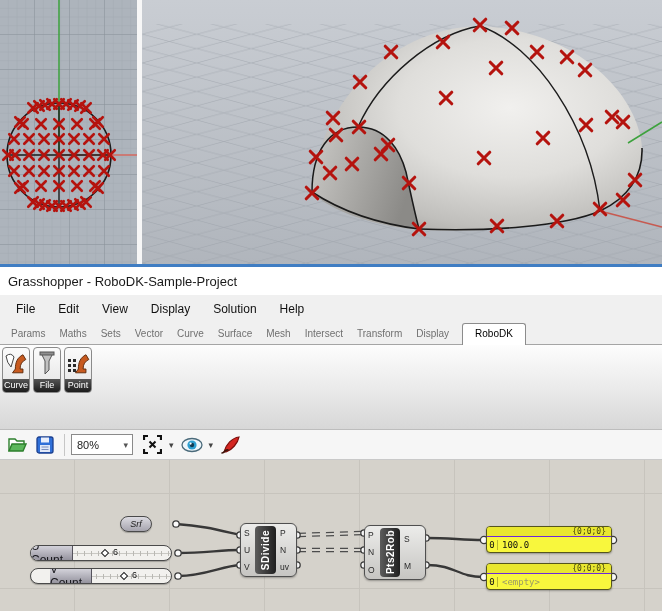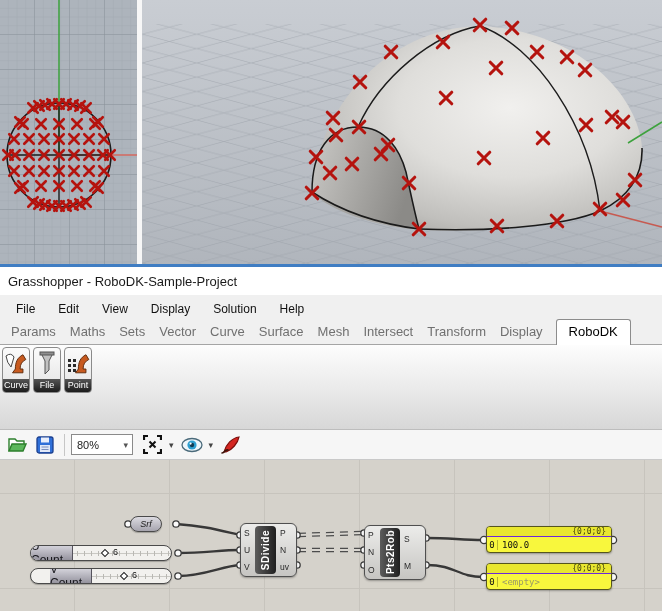--- a/index.html
+++ b/index.html
@@ -13,21 +13,21 @@
   .viewport svg { display:block; }
 
   
   .titlebar { left:0; top:267px; width:662px; height:28px; background:#ffffff; display:flex; align-items:center; }
   .titlebar .title { font-size:13px; color:#1a1a1a; padding-left:8px; }
 
   .menubar { left:0; top:295px; width:662px; height:27px; background:#f0f0f0; display:flex; align-items:center; padding-left:6px; }
   .menu-item { font-size:12px; color:#111; padding:4px 10px; margin-right:3px; cursor:default; }
 
   .tabbar { left:0; top:322px; width:662px; height:23px; background:#f0f0f0; border-bottom:1px solid #a5a5a5; display:flex; align-items:flex-end; padding-left:4px; }
-  .tab { font-size:13px; color:#707070; padding:4px 7px 5px 7px; white-space:nowrap; }
+  .tab { font-size:10px; color:#707070; padding:4px 7px 5px 7px; white-space:nowrap; }
   .tab.active { background:#ffffff; color:#000; border:1px solid #8c8c8c; border-bottom:none; border-radius:3px 3px 0 0; margin-left:6px; padding:4px 12px 6px 12px; position:relative; top:1px; }
 
   .ribbon { left:0; top:345px; width:662px; height:85px; background:linear-gradient(#fdfdfd,#e9e9e9 55%,#d7d7d7); border-bottom:1px solid #bdbdbd; }
   .rbtn { position:absolute; top:2px; width:28px; height:46px; border:1px solid #8a8a8a; border-radius:4px; background:linear-gradient(#fbfbfb,#e3e3e3); display:flex; flex-direction:column; align-items:center; }
   .rbtn .ric { flex:1; width:100%; display:flex; align-items:center; justify-content:center; }
   .rbtn .rlabel { width:100%; font-size:9px; color:#fff; text-align:center; background:linear-gradient(#555,#1c1c1c); border-radius:0 0 3px 3px; padding:1px 0 2px 0; }
 
   .toolbar { left:0; top:430px; width:662px; height:30px; background:#f6f6f6; border-bottom:1px solid #c9c9c9; display:flex; align-items:center; padding-left:6px; }
   .tico { width:22px; height:22px; margin-right:6px; display:flex; align-items:center; justify-content:center; }
   .tsep { width:1px; height:22px; background:#c6c6c6; margin:0 6px 0 2px; }
@@ -361,21 +361,21 @@
           <circle cx="364" cy="105" r="3.2"></circle>
         <circle cx="426" cy="78" r="3.2"></circle>
           <circle cx="426" cy="105" r="3.2"></circle>
         <circle cx="484" cy="80" r="3.6"></circle>
           <circle cx="613" cy="80" r="3.6"></circle>
         <circle cx="484" cy="117" r="3.6"></circle>
           <circle cx="613" cy="117" r="3.6"></circle>
       </g>
     </svg>
 
-    <div class="gh-capsule" style="left:130px; top:56px; width:32px; height:16px;font-style:italic;">
+    <div class="gh-capsule" style="left:120px; top:56px; width:32px; height:16px;font-style:italic;">
       <span>Srf</span>
     </div>
 
     <div class="slider" style="left:30px; top:85px; width:142px;">
       <div class="slabel">U Count</div>
       <div class="strack">
         <div class="diamond" style="left:29px"></div>
         <div class="sval" style="left:40px">6</div>
       </div>
     </div>

